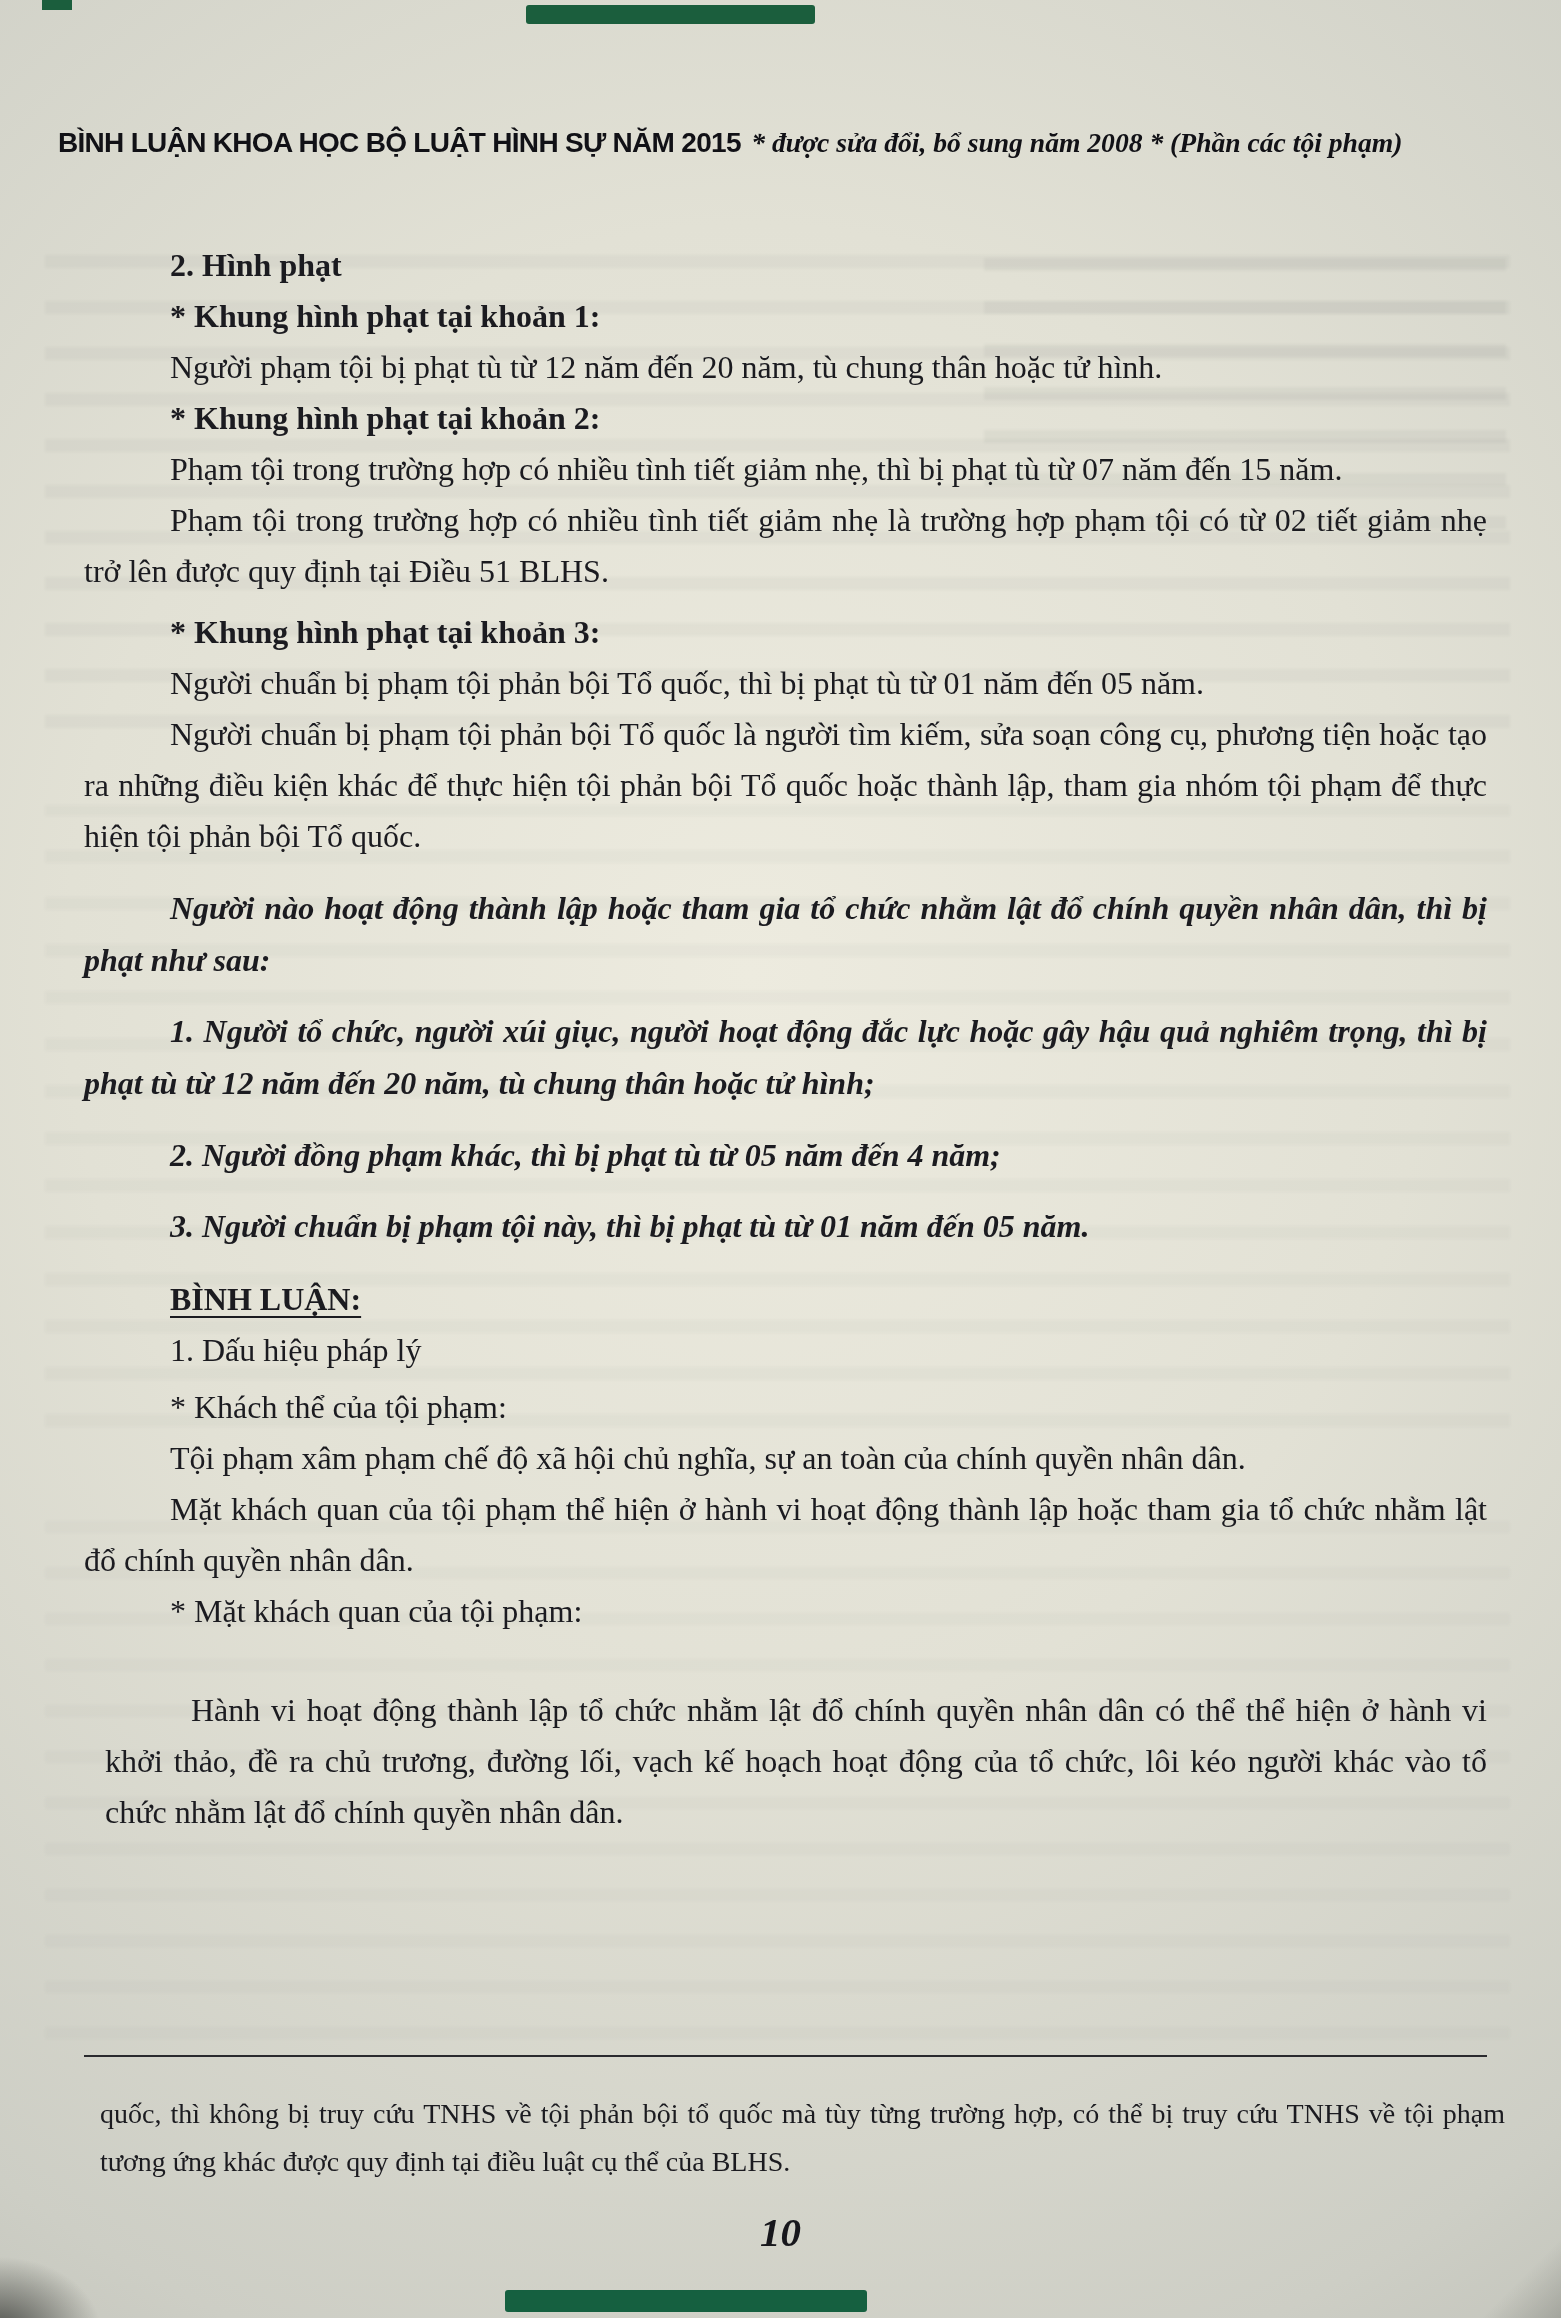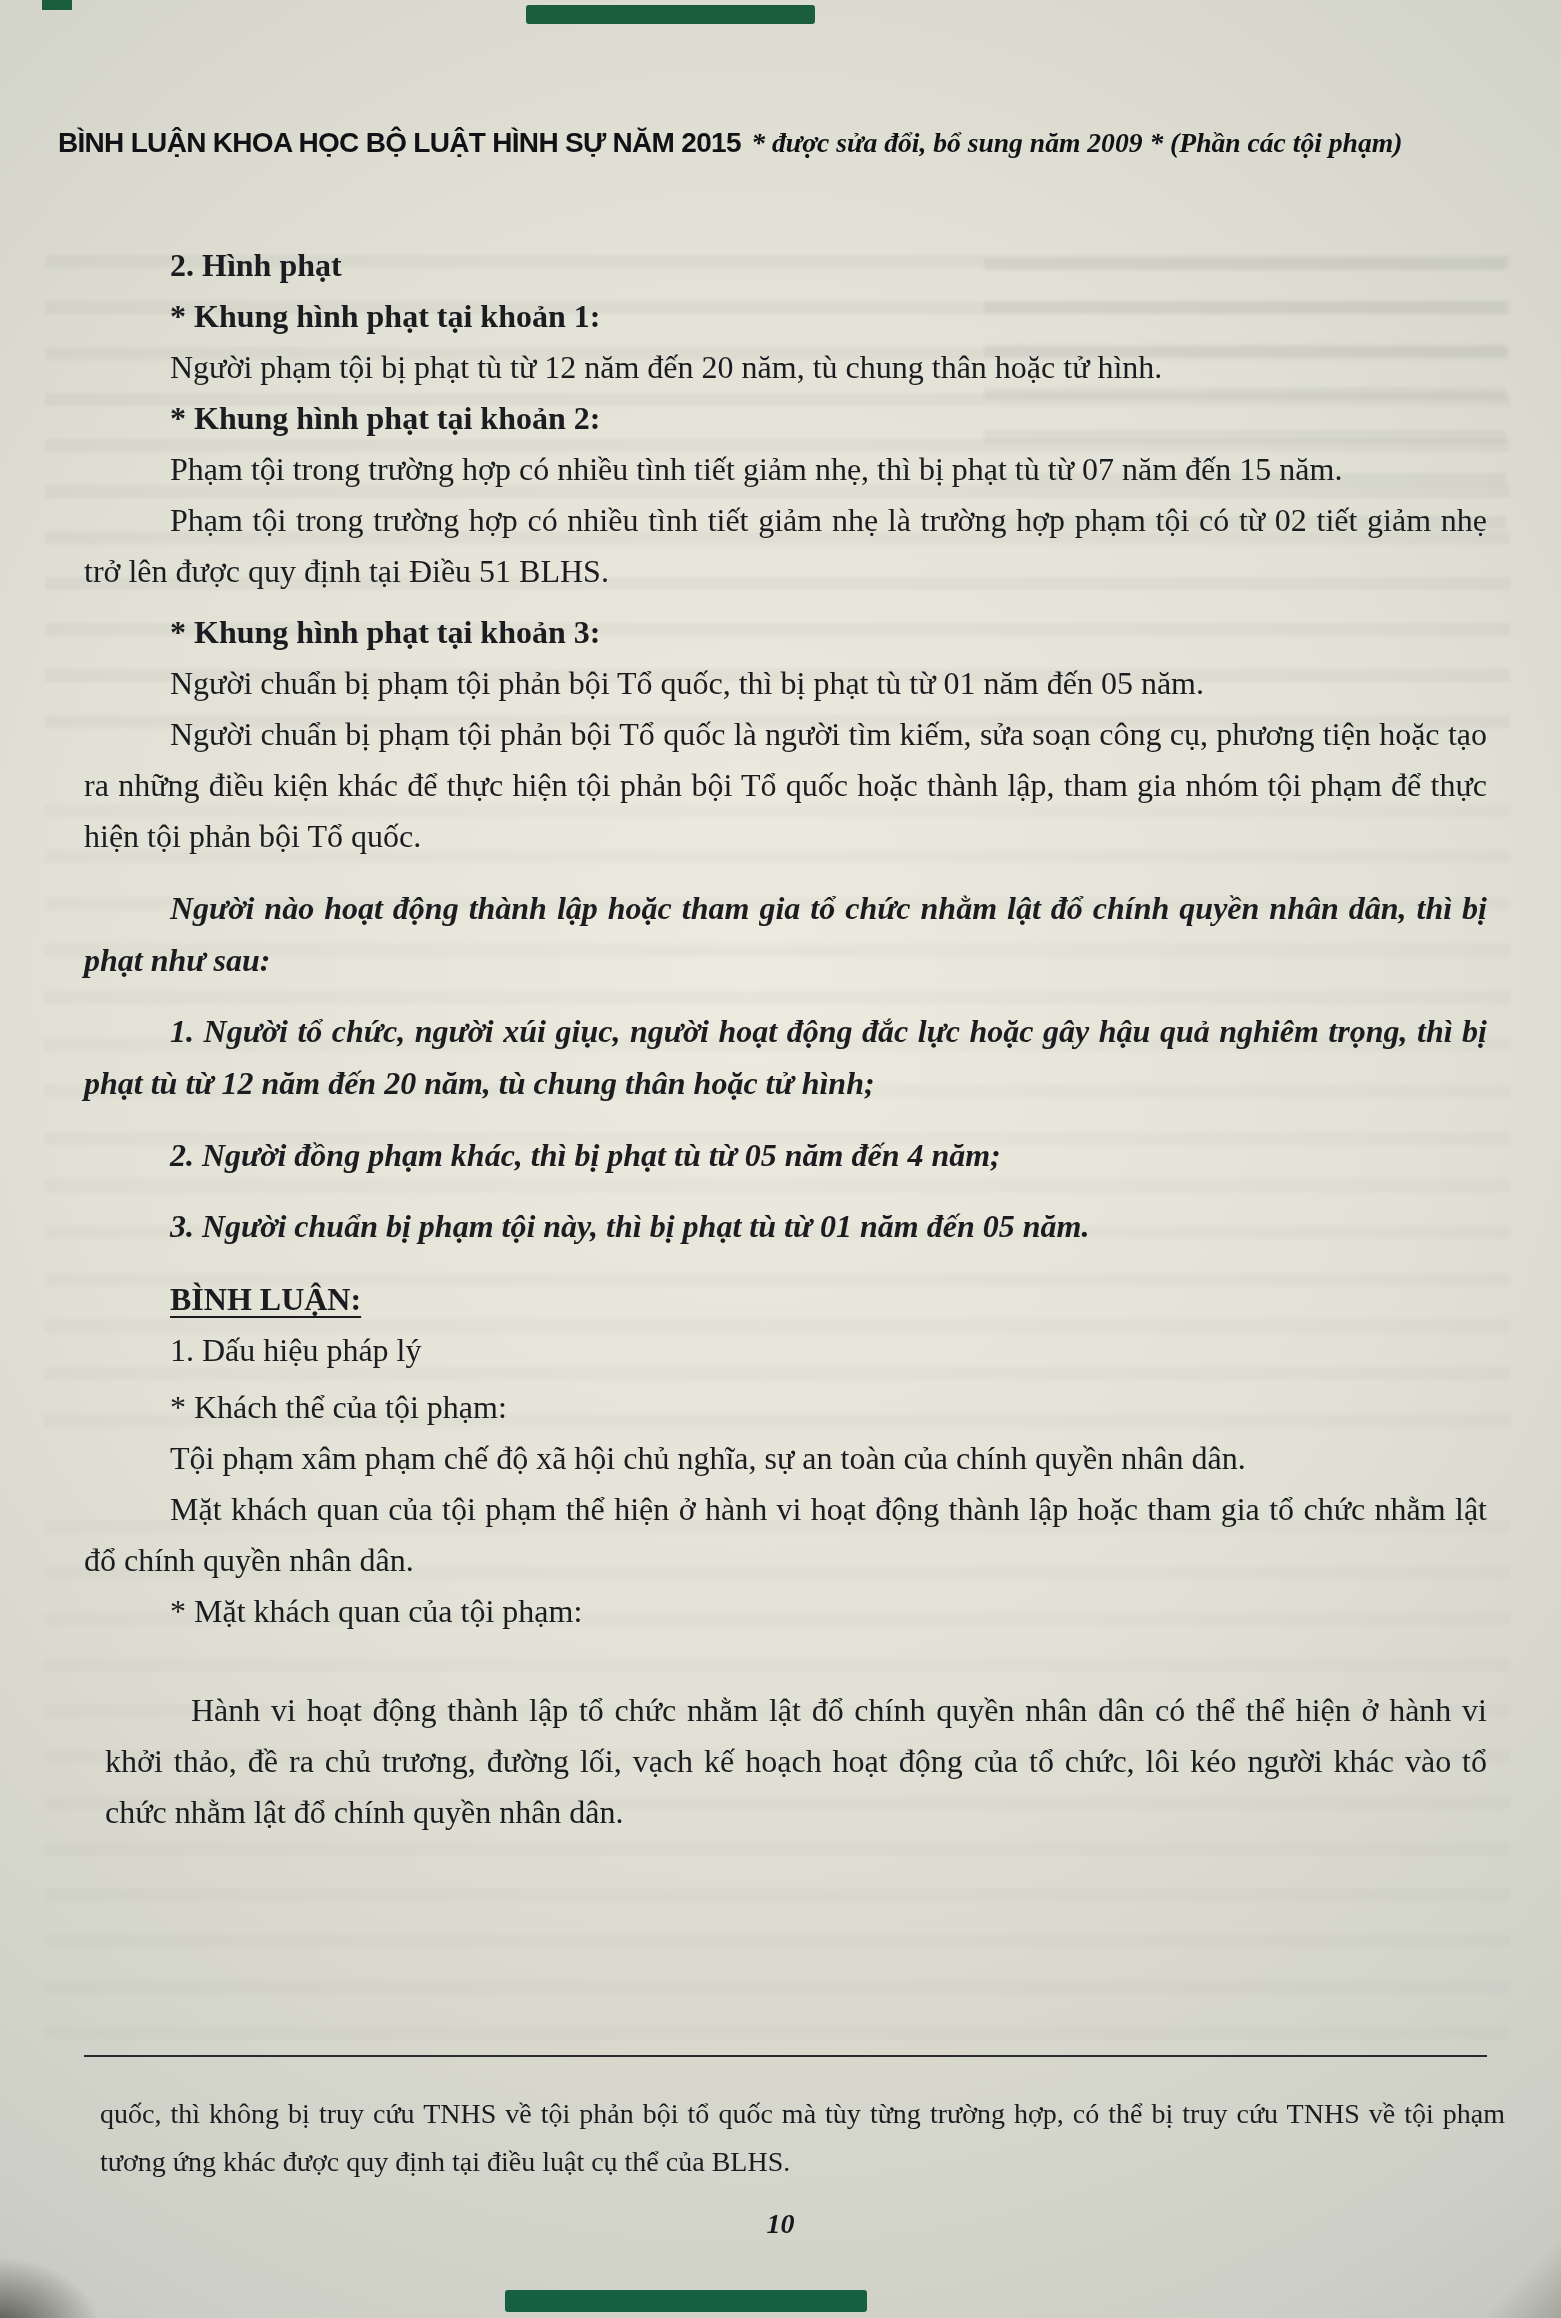--- a/index.html
+++ b/index.html
@@ -51,41 +51,41 @@
   .heading{font-weight:700;margin-top:48px;margin-bottom:18px;}
   .law{font-weight:700;font-style:italic;margin-top:19.4px;line-height:52px;}
   .binh-luan{font-weight:700;margin-top:22.4px;text-decoration:underline;
     text-decoration-thickness:2.2px;text-underline-offset:6px;}
 
   
   .footnote-sep{position:absolute;left:84px;top:2055px;width:1403px;height:2.2px;background:#2a2a2e;}
   .footnote{position:absolute;left:84px;top:2074px;width:1405px;margin:16px;
     font-size:28px;line-height:48px;text-align:justify;color:#1b1b20;}
   .page-num{position:absolute;left:0;top:2208px;width:100%;text-align:center;
-    font-size:28px;font-weight:700;font-style:italic;color:#17171c;}
+    font-size:41px;font-weight:700;font-style:italic;color:#17171c;}
 </style>
 </head>
 <body>
 
 <div class="sheet">
 
   <div class="artifact top-strip"></div>
   <div class="artifact top-mark"></div>
   <div class="artifact bottom-strip"></div>
   <div class="artifact corner-shadow"></div>
   <div class="artifact edge-fold"></div>
 
   <div class="bleed bleed-a"></div>
   <div class="bleed bleed-b"></div>
   <div class="bleed bleed-c"></div>
   <div class="bleed bleed-d"></div>
 
   <div class="header">
     <span class="h-title">BÌNH LUẬN KHOA HỌC BỘ LUẬT HÌNH SỰ NĂM 2015</span>
-    <span class="h-sub">* được sửa đổi, bổ sung năm 2009 * (Phần các tội phạm)</span>
+    <span class="h-sub">* được sửa đổi, bổ sung năm 2008 * (Phần các tội phạm)</span>
   </div>
 
   <div class="content">
     <p class="para bold">2. Hình phạt</p>
     <p class="para bold">* Khung hình phạt tại khoản 1:</p>
     <p class="para">Người phạm tội bị phạt tù từ 12 năm đến 20 năm, tù chung thân hoặc tử hình.</p>
     <p class="para bold">* Khung hình phạt tại khoản 2:</p>
     <p class="para">Phạm tội trong trường hợp có nhiều tình tiết giảm nhẹ, thì bị phạt tù từ 07 năm đến 15 năm.</p>
     <p class="para">Phạm tội trong trường hợp có nhiều tình tiết giảm nhẹ là trường hợp phạm tội có từ 02 tiết giảm nhẹ trở lên được quy định tại Điều 51 BLHS.</p>
     <p class="para bold mt-s">* Khung hình phạt tại khoản 3:</p>

